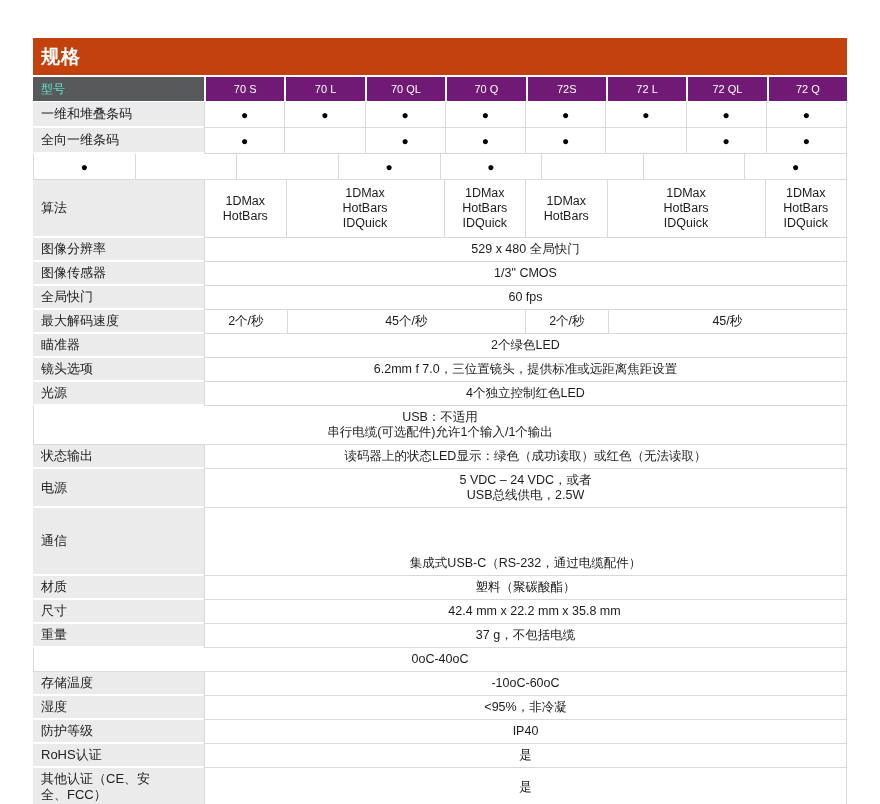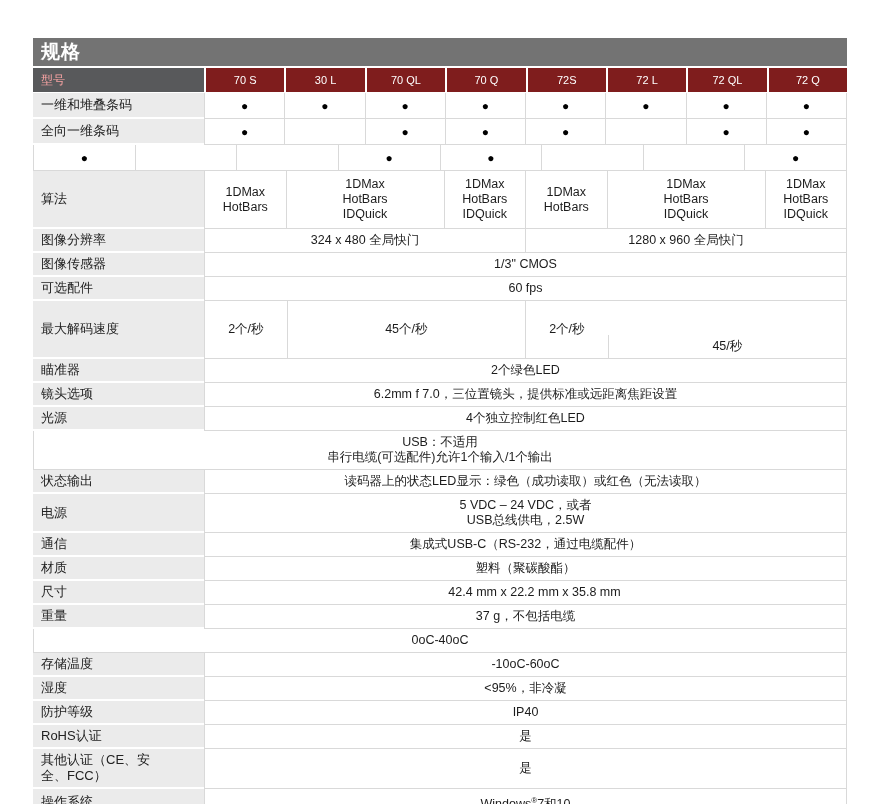--- a/index.html
+++ b/index.html
@@ -11,52 +11,52 @@
     font-family: "Liberation Sans", "DejaVu Sans", sans-serif;
     color: #1c1c1c;
   }
   .spec-table {
     position: absolute;
     left: 33px;
     top: 38px;
     width: 814px;
   }
   .title-bar {
-    background: #737373;
+    background: #c2410c;
     color: #ffffff;
-    height: 28px;
+    height: 37px;
     display: flex;
     align-items: center;
     padding-left: 8px;
     box-sizing: border-box;
     font-size: 19px;
     font-weight: bold;
     letter-spacing: 1px;
   }
   .model-row {
     display: flex;
     margin-top: 2px;
     margin-bottom: 1px;
     height: 24px;
   }
   .model-label {
     width: 171px;
     box-sizing: border-box;
     background: #58595b;
-    color: #fca5a5;
+    color: #5eead4;
     font-size: 12px;
     display: flex;
     align-items: center;
     padding-left: 8px;
   }
   .model-cells { flex: 1; display: flex; }
   .mcell {
     flex: 1;
     margin-left: 2px;
-    background: #7f1d1d;
+    background: #701a75;
     color: #ffffff;
     font-size: 11px;
     display: flex;
     align-items: center;
     justify-content: center;
   }
   .row { display: flex; }
   .lbl {
     width: 171px;
     box-sizing: border-box;
@@ -104,21 +104,21 @@
 
 <div class="page">
   <div class="spec-table">
     <div class="title-bar">
       <span>规格</span>
     </div>
     <div class="model-row">
       <div class="model-label">型号</div>
       <div class="model-cells">
           <div class="mcell">70 S</div>
-          <div class="mcell">30 L</div>
+          <div class="mcell">70 L</div>
           <div class="mcell">70 QL</div>
           <div class="mcell">70 Q</div>
           <div class="mcell">72S</div>
           <div class="mcell">72 L</div>
           <div class="mcell">72 QL</div>
           <div class="mcell">72 Q</div>
         </div>
     </div>
     <div>
         <div class="row row-dots">
@@ -225,56 +225,53 @@
               <div class="line">1DMax</div>
               <div class="line">HotBars</div>
               <div class="line">IDQuick</div>
             </div>
           </div>
         </div>
         <div class="row">
           <div class="lbl">图像分辨率</div>
           <div class="vals">
             <div class="cell" style="flex-grow: 4;">
-              <div class="line">324 x 480 全局快门</div>
-            </div>
-            <div class="cell" style="flex-grow: 4;">
-              <div class="line">1280 x 960 全局快门</div>
+              <div class="line">529 x 480 全局快门</div>
             </div>
           </div>
         </div>
         <div class="row">
           <div class="lbl">图像传感器</div>
           <div class="vals">
             <div class="cell" style="flex-grow: 8;">
               <div class="line">1/3" CMOS</div>
             </div>
           </div>
         </div>
         <div class="row">
-          <div class="lbl">可选配件</div>
+          <div class="lbl">全局快门</div>
           <div class="vals">
             <div class="cell" style="flex-grow: 8;">
               <div class="line">60 fps</div>
             </div>
           </div>
         </div>
         <div class="row">
           <div class="lbl">最大解码速度</div>
           <div class="vals">
             <div class="cell" style="flex-grow: 1;">
               <div class="line">2个/秒</div>
             </div>
             <div class="cell" style="flex-grow: 3;">
               <div class="line">45个/秒</div>
             </div>
             <div class="cell" style="flex-grow: 1;">
               <div class="line">2个/秒</div>
             </div>
-            <div class="cell" style="flex-grow: 3; margin-top: 34px;">
+            <div class="cell" style="flex-grow: 3;">
               <div class="line">45/秒</div>
             </div>
           </div>
         </div>
         <div class="row">
           <div class="lbl">瞄准器</div>
           <div class="vals">
             <div class="cell" style="flex-grow: 8;">
               <div class="line">2个绿色LED</div>
             </div>
@@ -317,21 +314,21 @@
           <div class="vals">
             <div class="cell" style="flex-grow: 8;">
               <div class="line">5 VDC – 24 VDC，或者</div>
               <div class="line">USB总线供电，2.5W</div>
             </div>
           </div>
         </div>
         <div class="row">
           <div class="lbl">通信</div>
           <div class="vals">
-            <div class="cell" style="flex-grow: 8;">
+            <div class="cell" style="flex-grow: 8; margin-top: 44px;">
               <div class="line">集成式USB-C（RS-232，通过电缆配件）</div>
             </div>
           </div>
         </div>
         <div class="row">
           <div class="lbl">材质</div>
           <div class="vals">
             <div class="cell" style="flex-grow: 8;">
               <div class="line">塑料（聚碳酸酯）</div>
             </div>

